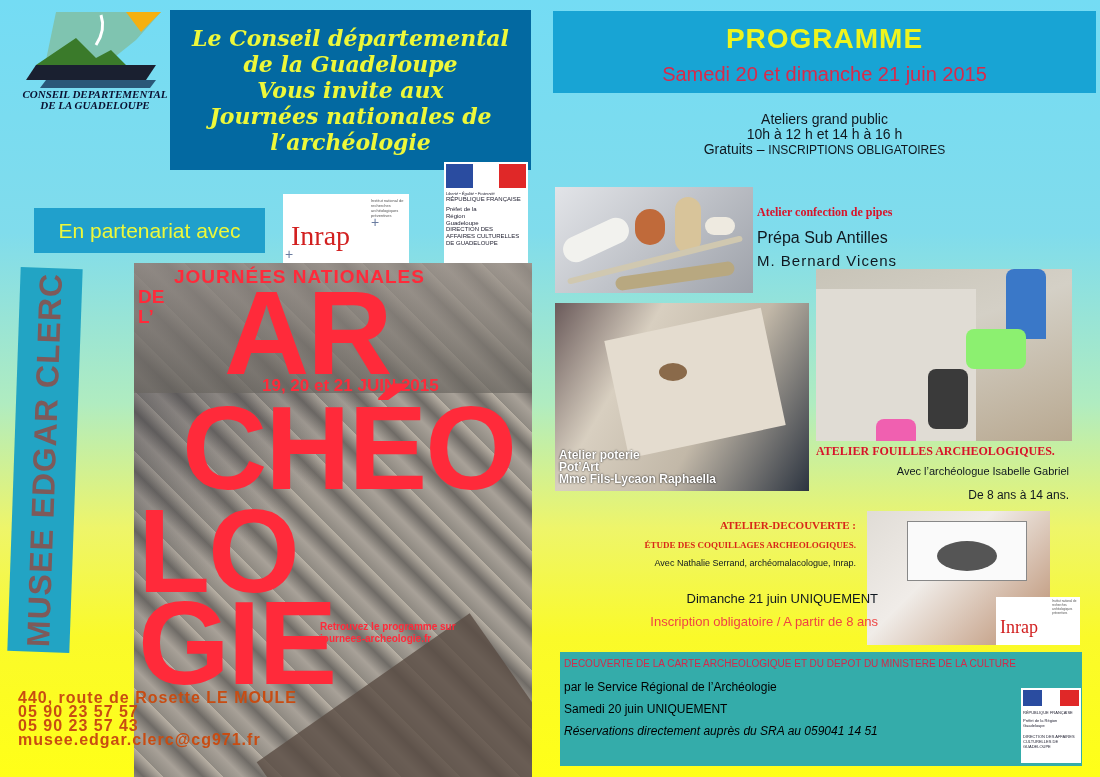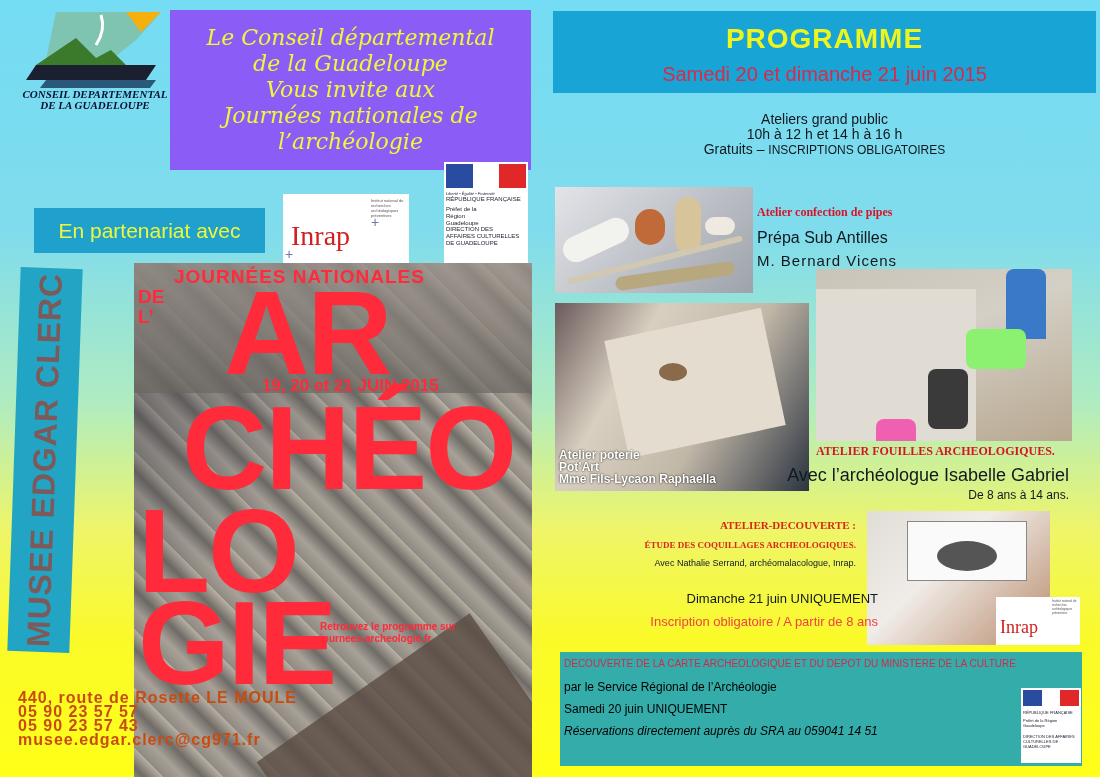--- a/index.html
+++ b/index.html
@@ -9,21 +9,21 @@
     font-family: "Liberation Sans", sans-serif;
     background: linear-gradient(180deg, #74dcf4 0%, #80dcec 30%, #b0ecc0 52%, #eef56a 68%, #fafa2a 82%, #ffff18 100%);
   }
   .abs { position: absolute; }
 
   
   .logo { left: 16px; top: 10px; width: 170px; height: 100px; }
   .logo-caption { left: 10px; top: 89px; width: 170px; text-align: center; font-family: "Liberation Serif", serif; font-style: italic; font-weight: bold; font-size: 11px; line-height: 11px; color: #0a1030; }
 
   
-  .invite { left: 170px; top: 10px; width: 361px; height: 160px; background: #8b5cf6; display: flex; align-items: center; justify-content: center; }
+  .invite { left: 170px; top: 10px; width: 361px; height: 160px; background: #0369a1; display: flex; align-items: center; justify-content: center; font-weight: bold; }
   .invite-text { color: #eef83a; font-family: "DejaVu Serif", serif; font-style: italic; font-size: 22px; line-height: 26px; text-align: center; white-space: pre-line; }
 
   .partner { left: 34px; top: 208px; width: 231px; height: 45px; background: #20a0cc; display: flex; align-items: center; justify-content: center; color: #eef83a; font-size: 21px; }
 
   .inrap-logo { background: #fff; position: absolute; }
   .inrap-word { position: absolute; font-family: "Liberation Serif", serif; color: #d22020; }
   .inrap-sub { position: absolute; font-size: 4px; line-height: 5px; color: #555; }
   .plus { position: absolute; color: #6a7ca0; font-weight: 300; }
 
   .rf-logo { background: #fff; position: absolute; }
@@ -76,21 +76,21 @@
   .ph-shells { left: 867px; top: 511px; width: 183px; height: 134px; background: linear-gradient(135deg, #e0dcd6 0%, #f0ece8 40%, #b88a6a 100%); }
 
   .pottery-cap { position: absolute; left: 4px; bottom: 6px; color: #fff; font-weight: bold; font-size: 12px; line-height: 12px; white-space: pre-line; text-shadow: 0 0 2px #000; }
 
   .red-title { color: #d8142a; font-weight: bold; font-family: Liberation Serif, serif; }
   .pipes-title { left: 757px; top: 205px; font-size: 12px; }
   .pipes-l1 { left: 757px; top: 229px; font-size: 16px; color: #101820; }
   .pipes-l2 { left: 757px; top: 252px; font-size: 15px; color: #101820; letter-spacing: 1px; }
 
   .dig-title { left: 816px; top: 444px; font-size: 12px; }
-  .dig-l1 { right: 31px; top: 465px; font-size: 18px; color: #101820; }
+  .dig-l1 { right: 31px; top: 465px; font-size: 11px; color: #101820; }
   .dig-l2 { right: 31px; top: 488px; font-size: 12px; color: #101820; }
 
   .dec-title { right: 244px; top: 519px; font-size: 11px; color: #d82818; }
   .dec-sub { right: 244px; top: 540px; font-size: 9px; color: #d82818; }
   .dec-with { right: 244px; top: 558px; font-size: 9px; color: #101820; }
   .dec-l1 { right: 222px; top: 591px; font-size: 13px; color: #101820; }
   .dec-l2 { right: 222px; top: 614px; font-size: 13px; color: #ef4444; }
 
   .sra { left: 560px; top: 652px; width: 522px; height: 114px; background: #34acaa; }
   .sra-title { position: absolute; left: 4px; top: 6px; color: #d22a4a; font-size: 10px; }

